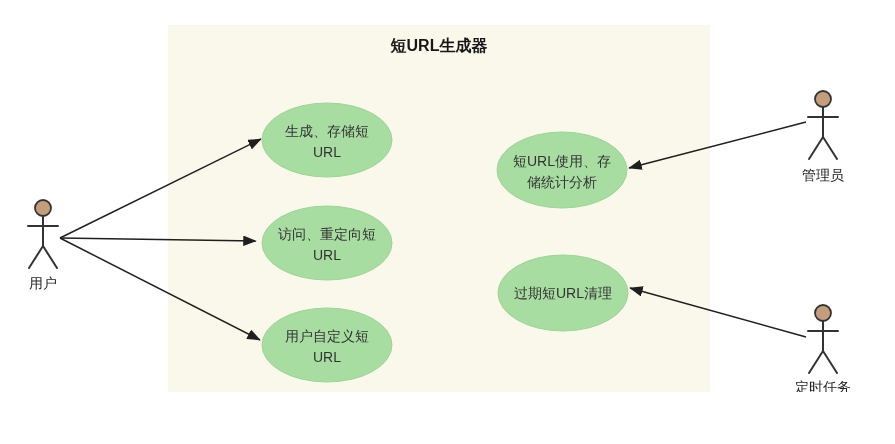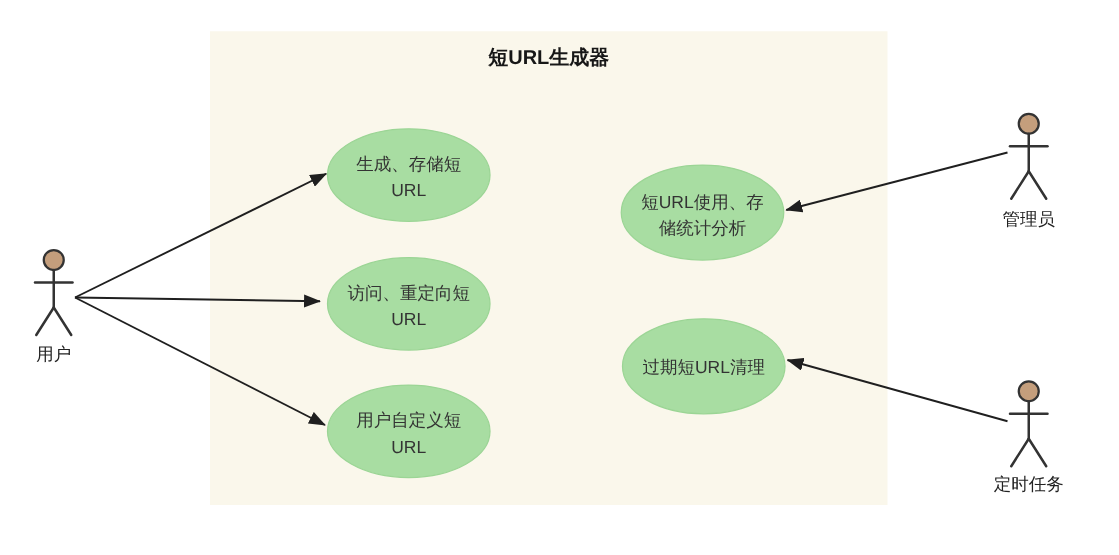--- a/index.html
+++ b/index.html
@@ -1,16 +1,16 @@
 <!DOCTYPE html>
 <html><head>
 <meta charset="utf-8">
 <style>
   html, body { margin: 0; padding: 0; background: #ffffff; }
-  .stage { position: relative; width: 895px; height: 444px; background: #ffffff; overflow: hidden; }
+  .stage { position: relative; width: 895px; height: 392px; background: #ffffff; overflow: hidden; }
   svg { display: block; font-family: "Liberation Sans", sans-serif; }
   .diagram-title { font-size: 16px; font-weight: bold; fill: #171717; text-anchor: middle; }
   .uc-text { font-size: 14px; fill: #333333; text-anchor: middle; }
   .actor-label { font-size: 14px; fill: #222222; text-anchor: middle; }
   .usecase-ellipse { stroke: #9bd595; stroke-width: 1; }
   .stick { stroke: #333333; stroke-width: 2; stroke-linecap: round; fill: none; }
   .actor-head { stroke: #333333; stroke-width: 1.8; }
   .arrow-line { stroke: #1f1f1f; stroke-width: 1.5; fill: none; }
   .boundary-rect { stroke: none; }
 </style>

